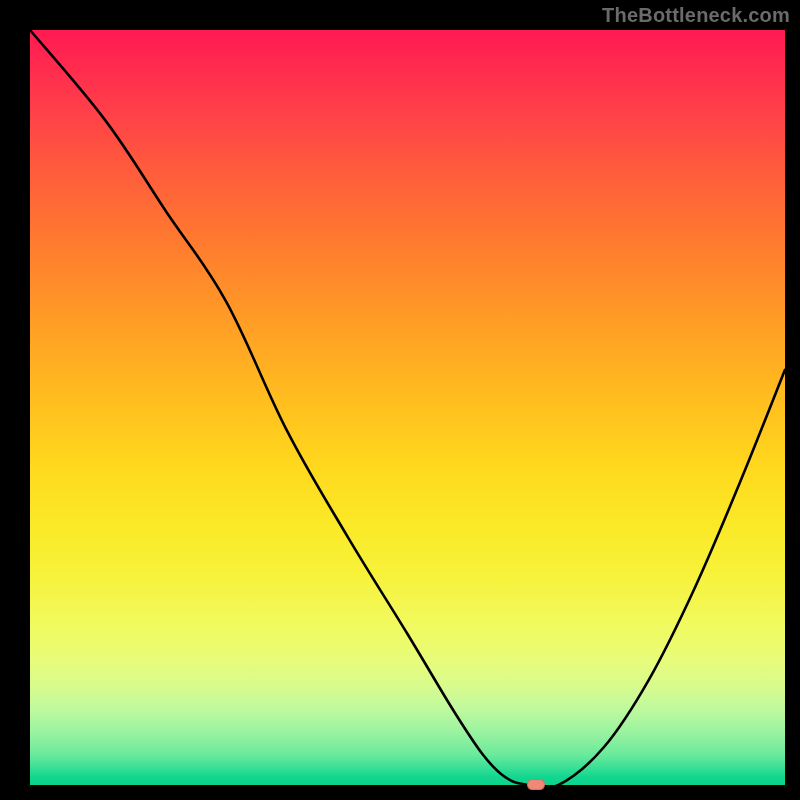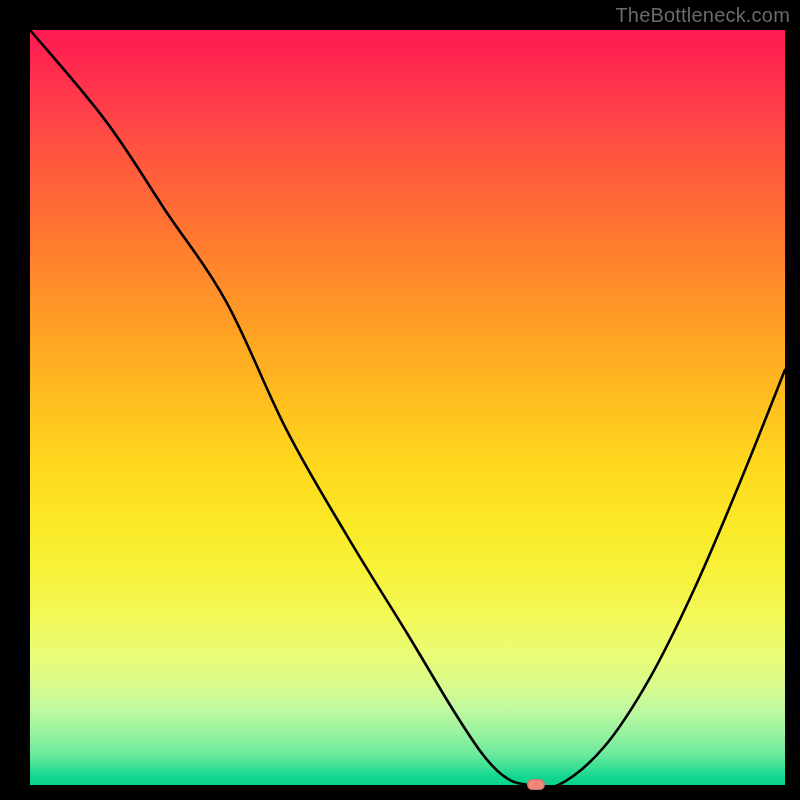--- a/index.html
+++ b/index.html
@@ -16,21 +16,21 @@
     width: 800px;
     height: 800px;
     background: #000;
   }
   .attribution {
     position: absolute;
     top: 4px;
     right: 10px;
     color: #6a6a6a;
     font-size: 20px;
-    font-weight: 400;
+    font-weight: 700;
     letter-spacing: 0.2px;
   }
   .plot-area {
     position: absolute;
     left: 30px;
     top: 30px;
     width: 755px;
     height: 755px;
     background: linear-gradient(
       to bottom,

